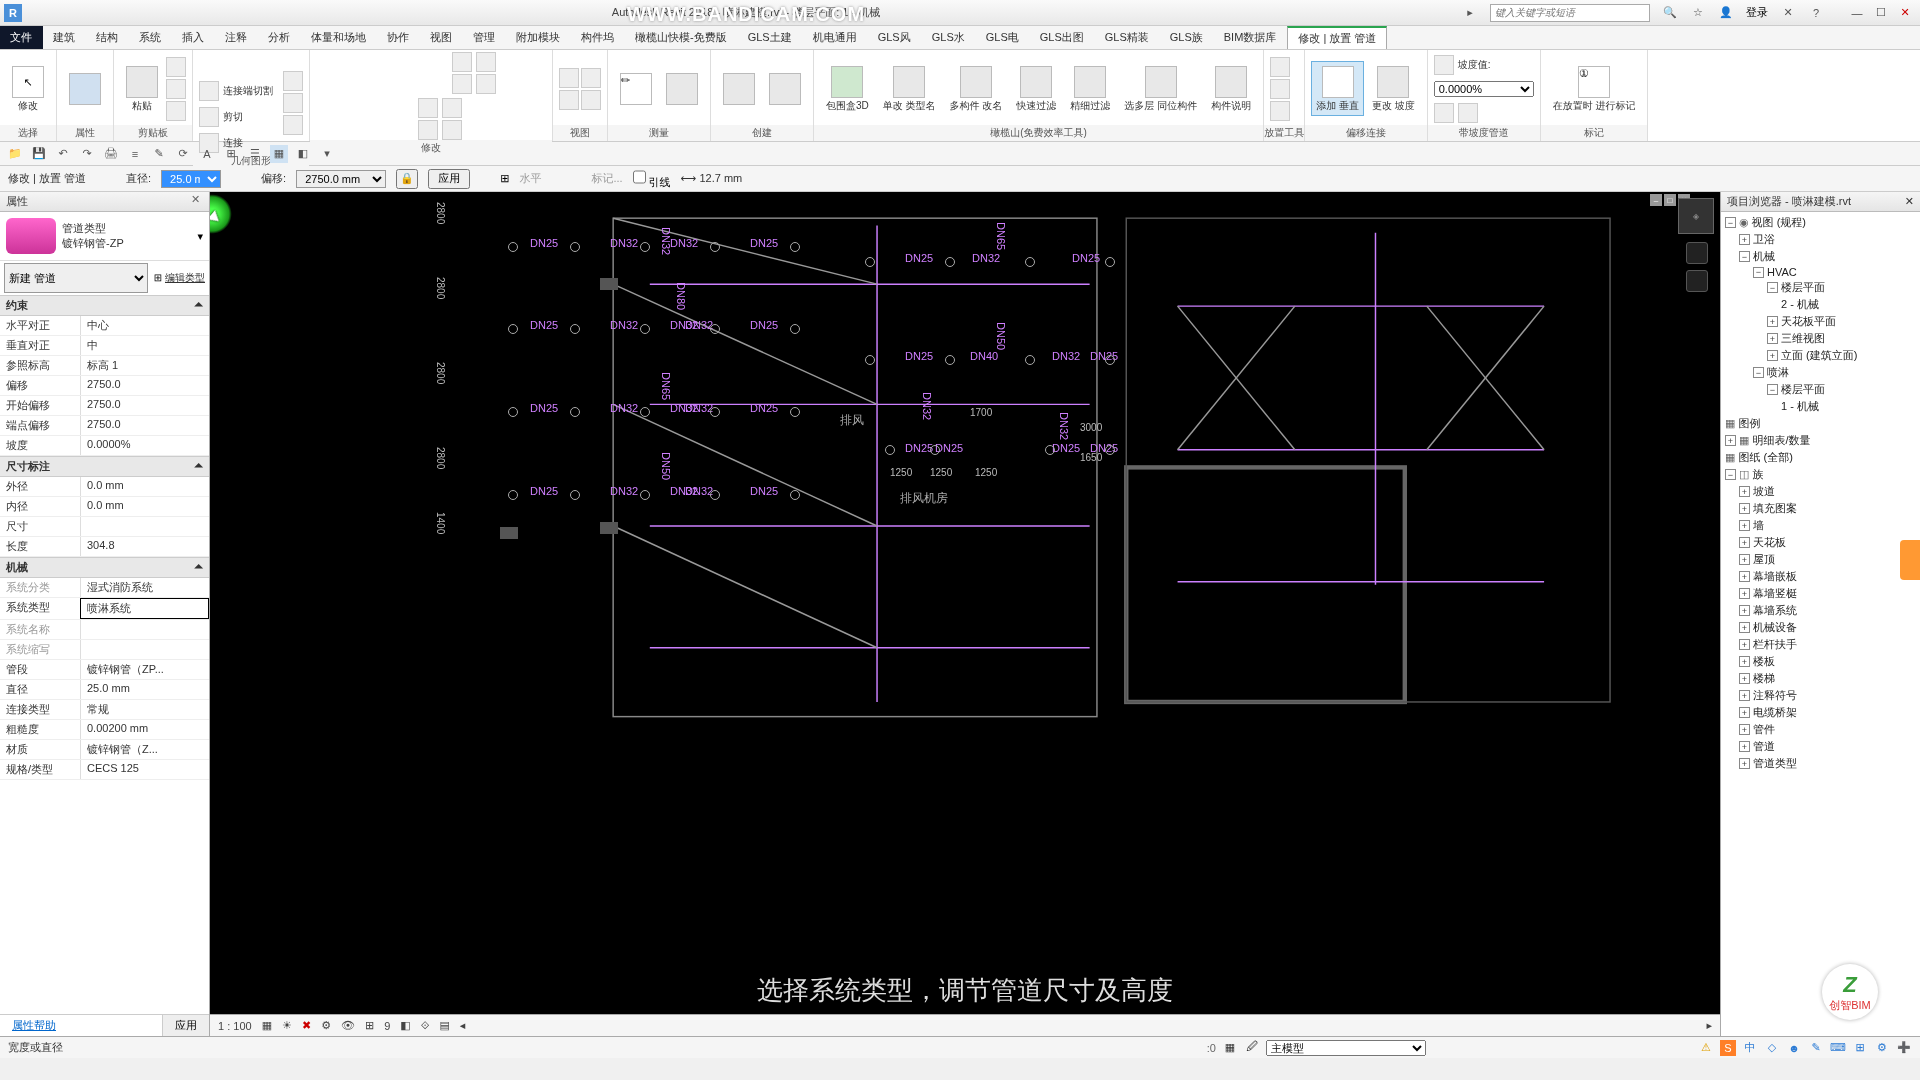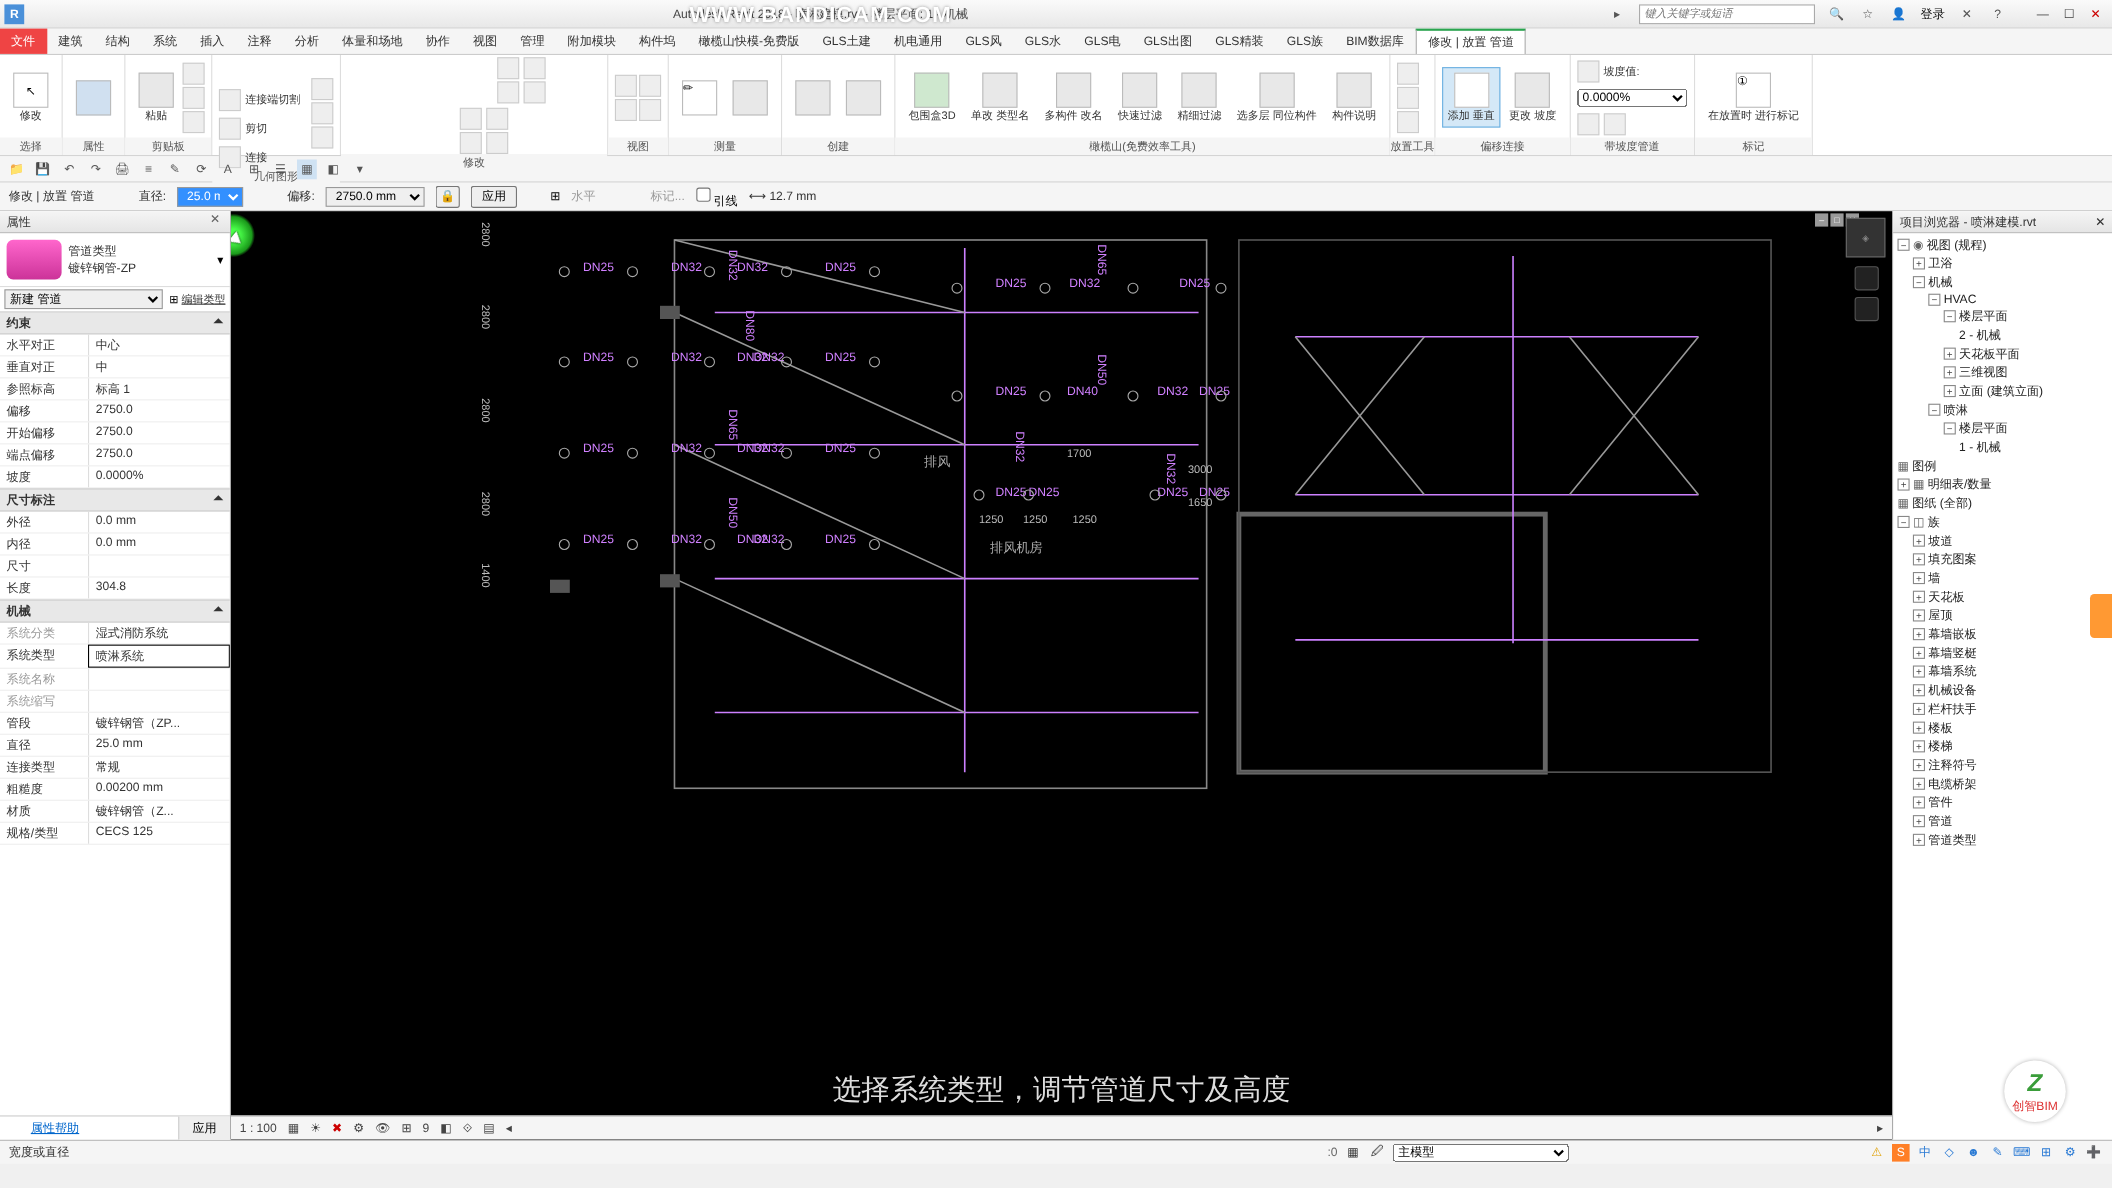--- a/index.html
+++ b/index.html
@@ -8,21 +8,21 @@
 .titlebar .logo{width:18px;height:18px;background:#4a90d9;color:#fff;font-weight:bold;display:flex;align-items:center;justify-content:center;margin-right:8px;}
 .titlebar .title{flex:1;text-align:center;color:#444;font-size:12px;position:relative;}
 .bandicam{position:absolute;left:50%;transform:translateX(-50%);top:-2px;font-size:20px;font-weight:900;color:#fff;text-shadow:0 0 3px rgba(0,0,0,.4);letter-spacing:1px;}
 .titlebar .right{display:flex;align-items:center;gap:12px;}
 .titlebar .right .search{width:160px;height:18px;border:1px solid #aaa;background:#fff;padding:0 4px;font-size:10px;color:#999;font-style:italic;}
 .titlebar .icn{width:16px;height:16px;display:flex;align-items:center;justify-content:center;color:#555;}
 .winbtn{display:flex;gap:2px;margin-left:10px;}
 .winbtn span{width:22px;height:18px;display:flex;align-items:center;justify-content:center;color:#444;}
 .menubar{height:24px;background:#f5f5f5;display:flex;align-items:stretch;border-bottom:1px solid #ccc;}
 .menubar .tab{padding:0 10px;display:flex;align-items:center;color:#333;border-right:1px solid transparent;}
-.menubar .tab.first{background:#ef4444;color:#fff;}
+.menubar .tab.first{background:#0f172a;color:#fff;}
 .menubar .tab.active{background:#fff;border:1px solid #aaa;border-bottom:none;border-top:2px solid #2aa44f;}
 .ribbon{height:92px;background:#fff;border-bottom:1px solid #ccc;display:flex;}
 .rgroup{border-right:1px solid #ddd;padding:2px 6px;display:flex;flex-direction:column;justify-content:space-between;}
 .rgroup .top{display:flex;align-items:center;gap:2px;flex:1;}
 .rgroup .bot{text-align:center;color:#555;font-size:10px;padding:1px 0;background:#f5f5f5;margin:0 -6px -2px;}
 .bigbtn{display:flex;flex-direction:column;align-items:center;justify-content:center;padding:2px 6px;gap:2px;}
 .bigbtn .ico{width:32px;height:32px;background:#e8e8e8;border:1px solid #bbb;}
 .bigbtn .txt{font-size:10px;color:#333;text-align:center;line-height:11px;}
 .smbtn{width:20px;height:20px;background:#eee;border:1px solid #ccc;}
 .scol{display:flex;flex-direction:column;gap:2px;}
@@ -35,32 +35,32 @@
 .optbar .sec{color:#333;}
 .optbar input,.optbar select{height:18px;border:1px solid #999;padding:0 4px;font-size:11px;}
 .optbar .sel-hl{background:#3390ff;color:#fff;width:60px;}
 .content{display:flex;height:calc(1080px - 26px - 24px - 92px - 24px - 26px - 22px - 22px);}
 .props{width:210px;background:#fff;border-right:1px solid #aaa;display:flex;flex-direction:column;}
 .panelhdr{background:linear-gradient(#f5f5f5,#e5e5e5);padding:2px 6px;border-bottom:1px solid #bbb;color:#333;font-size:11px;display:flex;justify-content:space-between;align-items:center;}
 .typebox{padding:6px;display:flex;align-items:center;gap:6px;border-bottom:1px solid #ddd;}
 .pipeimg{width:50px;height:36px;background:linear-gradient(#ff66cc,#cc3399);border-radius:6px;}
 .typedrop{flex:1;}
 .newline{display:flex;padding:2px 4px;gap:6px;align-items:center;}
-.newline select{flex:1;height:18px;border:1px solid #999;}
+.newline select{flex:1;height:30px;border:1px solid #999;}
 .editlink{color:#333;text-decoration:underline;font-size:10px;}
 .propgrid{flex:1;overflow-y:auto;font-size:11px;}
 .pgroup{background:#e8e8e8;padding:2px 6px;font-weight:bold;color:#333;border-top:1px solid #ccc;border-bottom:1px solid #ccc;display:flex;justify-content:space-between;}
 .prow{display:flex;border-bottom:1px solid #eee;}
 .prow .k{width:80px;padding:2px 6px;color:#333;}
 .prow .k.gray{color:#999;}
 .prow .v{flex:1;padding:2px 6px;border-left:1px solid #ddd;color:#333;}
 .prow.active .v{border:1px solid #000;background:#fff;}
 .phint{padding:2px 6px;color:#0066cc;text-decoration:underline;}
 .pfoot{display:flex;border-top:1px solid #ccc;}
-.pfoot .left{flex:1;padding:3px 22px;}
+.pfoot .left{flex:1;padding:3px 6px;}
 .pfoot .right{padding:3px 12px;background:#eee;border-left:1px solid #ccc;}
 .canvas-area{flex:1;background:#000;position:relative;overflow:hidden;}
 .canvas-area .dim{position:absolute;color:#bbb;font-size:10px;}
 .canvas-area .dn{position:absolute;color:#d080ff;font-size:11px;}
 .canvas-area .otxt{position:absolute;color:#aaa;font-size:12px;}
 .canvas-area .circ{position:absolute;width:10px;height:10px;border:1px solid #aaa;border-radius:50%;}
 .canvas-area .sq{position:absolute;background:#555;}
 .subtitle{position:absolute;bottom:28px;left:50%;transform:translateX(-50%);color:#ddd;font-size:26px;font-family:SimHei;}
 .canvas-area svg{position:absolute;inset:0;}
 .viewbar{position:absolute;bottom:0;left:0;right:0;height:22px;background:#f5f5f5;border-top:1px solid #aaa;display:flex;align-items:center;padding:0 8px;gap:10px;font-size:10px;color:#444;}

